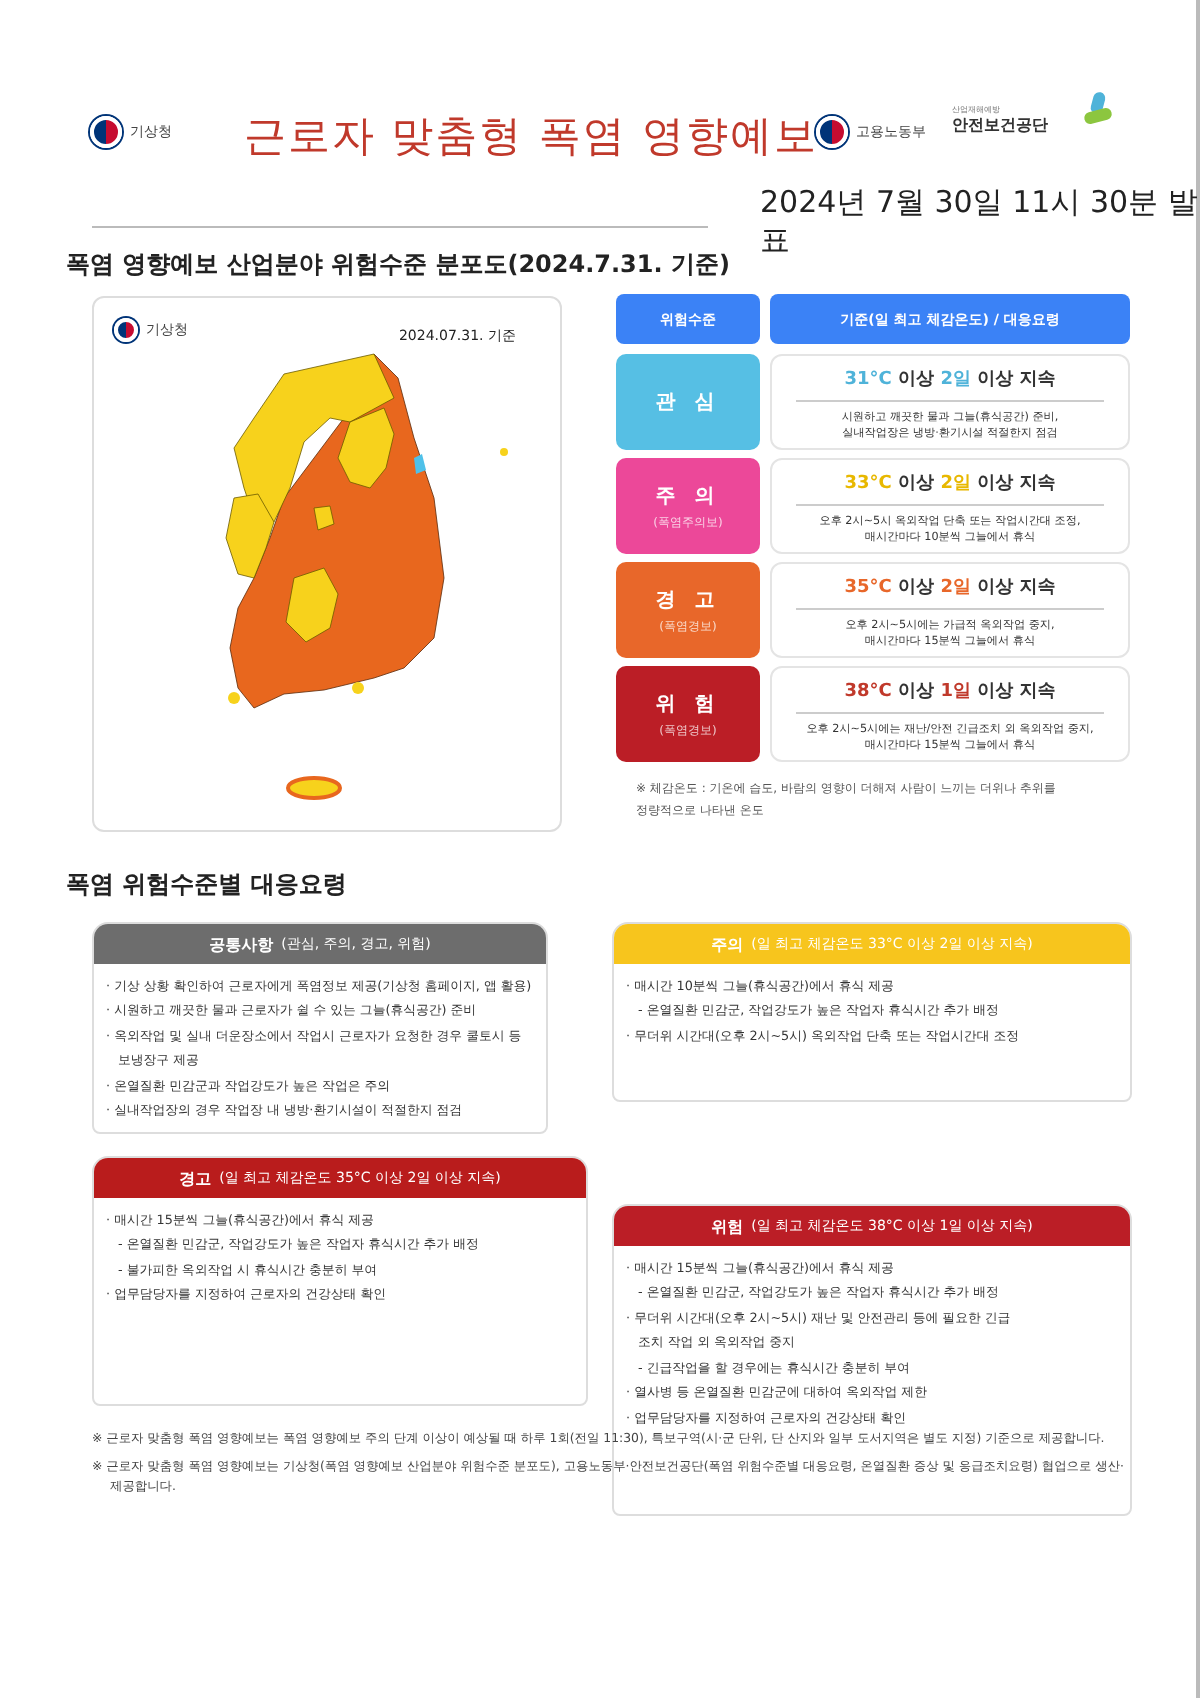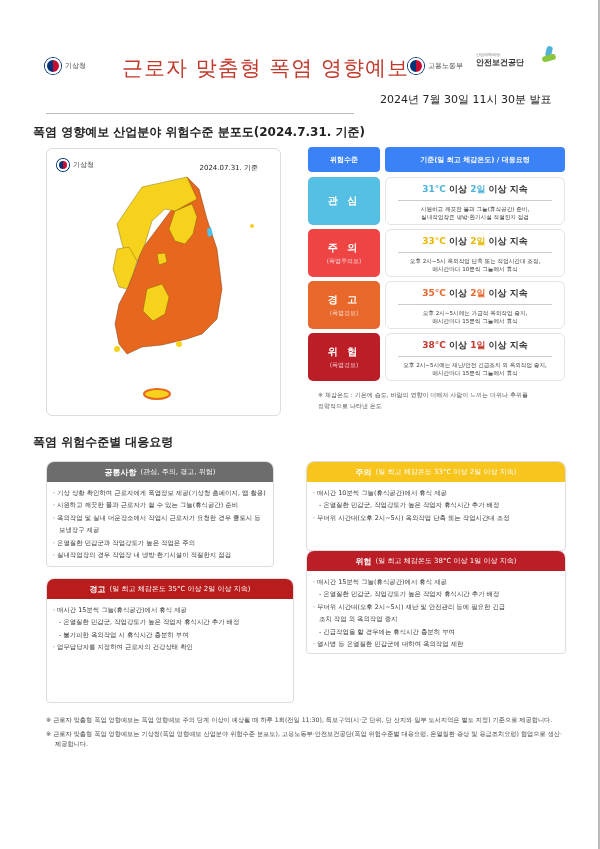--- a/index.html
+++ b/index.html
@@ -15,21 +15,21 @@
   .main-title { position: absolute; left: 82px; top: 4px; font-size: 21px; color: #c0392b; letter-spacing: 1px; font-weight: normal; }
   .logo-moel { position: absolute; left: 368px; top: 8px; display: flex; align-items: center; gap: 4px; }
   .logo-kosha { position: absolute; left: 436px; top: 2px; }
   .kosha-small { font-size: 4px; color: #777; }
   .kosha-name { font-size: 8px; color: #333; font-weight: bold; }
   .kosha-cross { position: absolute; left: 64px; top: -6px; width: 18px; height: 22px; }
   .kosha-cross .a { position: absolute; left: 6px; top: 0; width: 6px; height: 11px; background: #4fb3d9; border-radius: 3px; transform: rotate(15deg); }
   .kosha-cross .b { position: absolute; left: 2px; top: 9px; width: 14px; height: 6px; background: #8cc63f; border-radius: 3px; transform: rotate(-15deg); }
 
   .hr { position: absolute; top: 113px; left: 46px; width: 308px; height: 1px; background: #bbb; }
-  .issued { position: absolute; top: 92px; left: 380px; font-size: 11px; color: #222; }
+  .issued { position: absolute; top: 92px; left: 380px; font-size: 15px; color: #222; }
 
   
   .sec-title { position: absolute; font-size: 12px; color: #222; }
   .sec1-title { top: 124px; left: 33px; }
   .map-box { position: absolute; top: 148px; left: 46px; width: 235px; height: 268px; border: 1px solid #ddd; border-radius: 6px; background: #fff; }
   .map-logo { position: absolute; left: 10px; top: 10px; display: flex; align-items: center; gap: 4px; }
   .map-logo .taeguk { width: 12px; height: 12px; }
   .map-date { position: absolute; right: 22px; top: 14px; font-size: 7px; color: #222; }
   .map-svg { position: absolute; left: 0; top: 0; }
 
@@ -48,21 +48,21 @@
   
   .sec2-title { top: 434px; left: 33px; }
   .card { position: absolute; border: 1px solid #ddd; border-radius: 8px 8px 4px 4px; background: #fff; overflow: hidden; }
   .card-head { height: 20px; color: #fff; font-size: 8px; display: flex; align-items: center; justify-content: center; font-weight: bold; }
   .card-head .sub { font-size: 7px; font-weight: normal; margin-left: 4px; text-align: right; }
   .card-body { padding: 5px 6px; font-size: 6.4px; color: #333; line-height: 1.95; }
   .card-body .sub-item { padding-left: 6px; }
   .c-common { left: 46px; top: 461px; width: 228px; height: 106px; }
   .c-caution { left: 306px; top: 461px; width: 260px; height: 90px; }
   .c-warning { left: 46px; top: 578px; width: 248px; height: 125px; }
-  .c-danger { left: 306px; top: 550px; width: 260px; height: 104px; }
+  .c-danger { left: 306px; top: 602px; width: 260px; height: 156px; }
 
   .footnotes { position: absolute; top: 715px; left: 46px; width: 520px; font-size: 6.2px; color: #444; line-height: 1.6; }
   .footnotes p { margin-bottom: 4px; padding-left: 9px; text-indent: -9px; }
 </style>
 </head>
 <body>
 
 <div class="page-edge"></div>
 
 <div class="header">
@@ -126,21 +126,21 @@
     <span class="n">관 심</span>
   </div>
   <div class="lvl-desc">
     <div class="cond"><span style="color:#4fb3d9">31°C</span><span> 이상 </span><span style="color:#4fb3d9">2일</span><span> 이상 지속</span></div>
     <div class="act">시원하고 깨끗한 물과 그늘(휴식공간) 준비,
 실내작업장은 냉방·환기시설 적절한지 점검</div>
   </div>
 </div>
 
 <div class="lvl-row" style="top:229px">
-  <div class="lvl-tag" style="background:#ef4444">
+  <div class="lvl-tag" style="background:#ec4899">
     <span class="n">주 의</span>
     <span class="s">(폭염주의보)</span>
   </div>
   <div class="lvl-desc">
     <div class="cond"><span style="color:#e8b800">33°C</span><span> 이상 </span><span style="color:#e8b800">2일</span><span> 이상 지속</span></div>
     <div class="act">오후 2시~5시 옥외작업 단축 또는 작업시간대 조정,
 매시간마다 10분씩 그늘에서 휴식</div>
   </div>
 </div>
 

